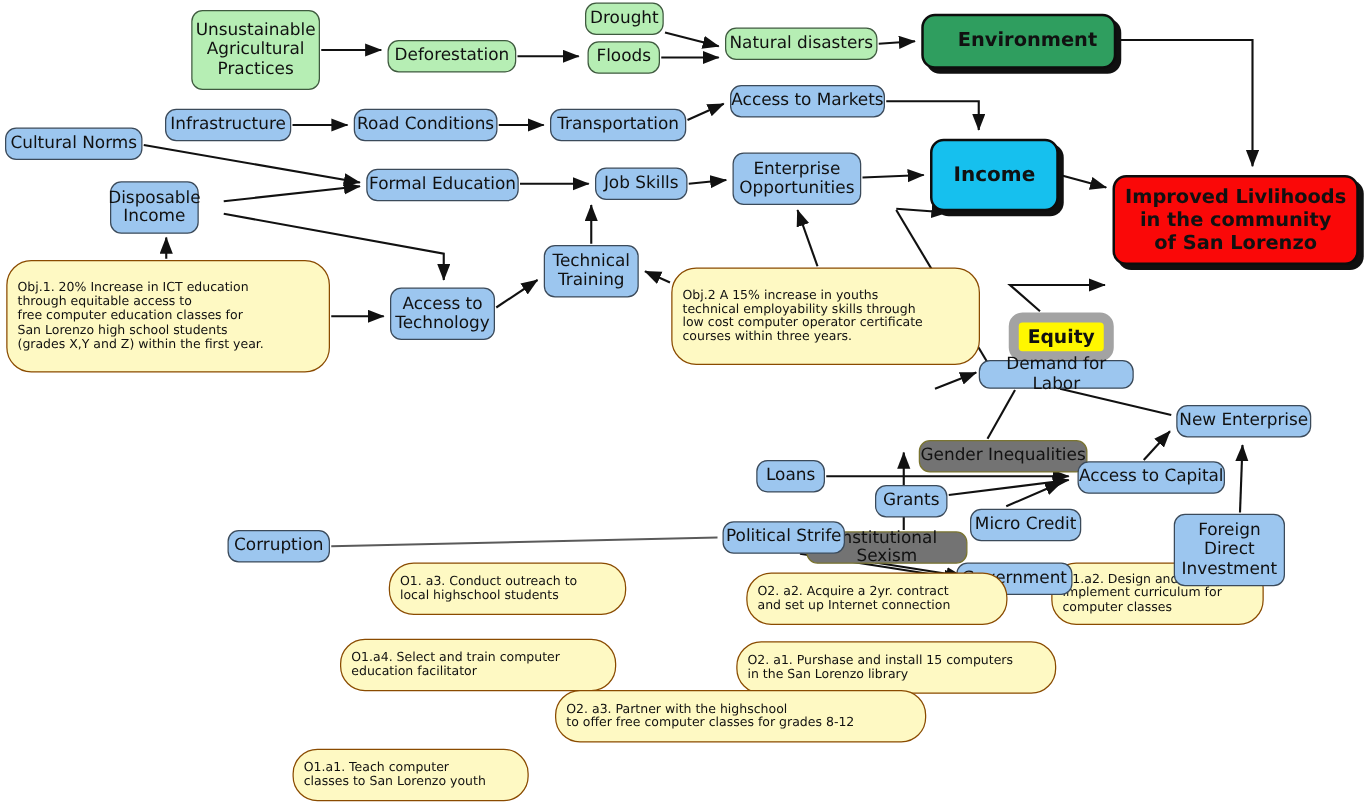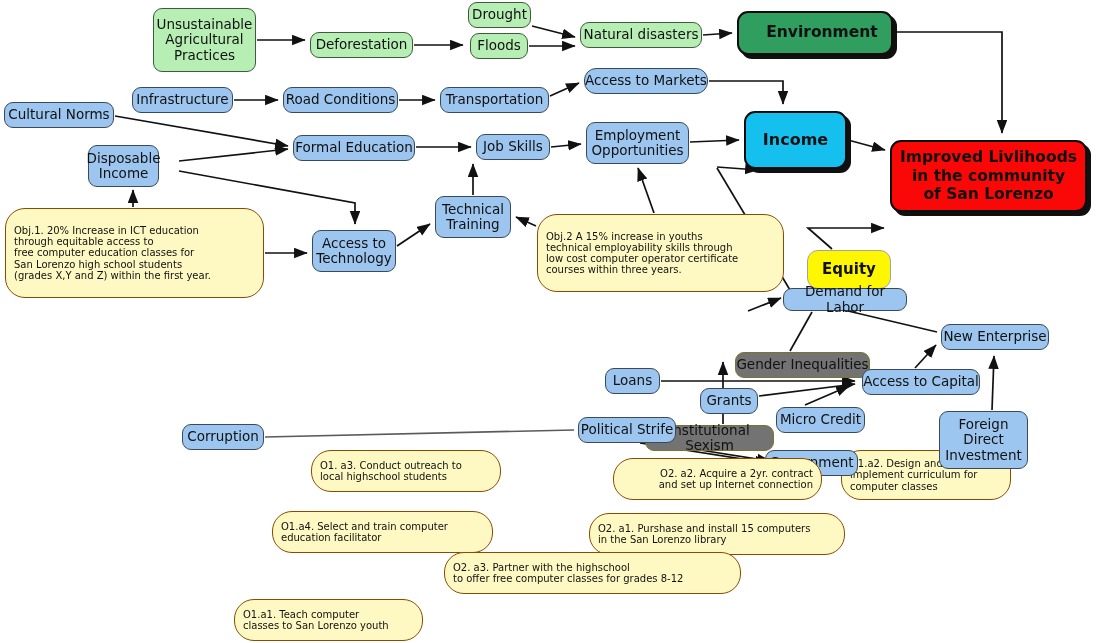--- a/index.html
+++ b/index.html
@@ -11,21 +11,21 @@
         line-height:1.12;white-space:pre-line;}
   
   .n-blue{background:#9cc6ef;border-color:#3b4a5a;font-size:13.5px;}
   .n-green{background:#b6eeb4;border-color:#3f5a3f;font-size:13.5px;}
   .n-yellow{background:#737373;border-color:#7a7430;font-size:13.5px;}
   .n-orange{background:#fef9c3;border-color:#8a4b00;font-size:10px;
             justify-content:flex-start;text-align:left;padding:4px 8px;border-radius:20px;}
   .n-env{background:#2f9e5f;border:2px solid #0d0d0d;font-weight:bold;font-size:15.5px;border-radius:11px;}
   .n-income{background:#16c0ee;border:2px solid #0d0d0d;font-weight:bold;font-size:16px;border-radius:11px;}
   .n-red{background:#fa0808;border:2.5px solid #0d0d0d;font-weight:bold;font-size:15.5px;border-radius:11px;line-height:1.2;}
-  .n-equity{background:#fff700;border:1px solid #a3a3a3;font-weight:bold;font-size:15px;border-radius:11px;}
+  .n-equity{background:#fff700;border:8px solid #a3a3a3;font-weight:bold;font-size:15px;border-radius:11px;}
   .shadow{box-shadow:4px 4px 0 0 #101010;}
   .n-orange .txt{display:block;width:100%;}
 </style>
 </head>
 <body>
 
 <div id="canvas">
 
   <svg id="edges" viewBox="0 0 1097 643" xmlns="http://www.w3.org/2000/svg">
     <defs>
@@ -100,27 +100,27 @@
 Agricultural
 Practices</div>
       <div class="node n-green" style="left: 310px; top: 32px; width: 103px; height: 26px; position: absolute; z-index: 5;">Deforestation</div>
       <div class="node n-green" style="left: 468px; top: 2px; width: 63px; height: 26px; position: absolute; z-index: 5;">Drought</div>
       <div class="node n-green" style="left: 470px; top: 33px; width: 58px; height: 26px; position: absolute; z-index: 5;">Floods</div>
       <div class="node n-green" style="left: 580px; top: 22px; width: 122px; height: 26px; position: absolute; z-index: 5;">Natural disasters</div>
       <div class="node n-env shadow" style="left: 737px; top: 11px; width: 156px; height: 44px; position: absolute; z-index: 5; padding-left: 14px;">Environment</div>
       <div class="node n-blue" style="left: 132px; top: 87px; width: 101px; height: 26px; position: absolute; z-index: 5;">Infrastructure</div>
       <div class="node n-blue" style="left: 283px; top: 87px; width: 115px; height: 26px; position: absolute; z-index: 5;">Road Conditions</div>
       <div class="node n-blue" style="left: 440px; top: 87px; width: 109px; height: 26px; position: absolute; z-index: 5;">Transportation</div>
-      <div class="node n-blue" style="left: 584px; top: 68px; width: 124px; height: 26px; position: absolute; z-index: 5; border-radius: 12px;">Access to Markets</div>
+      <div class="node n-blue" style="left: 584px; top: 68px; width: 124px; height: 26px; position: absolute; z-index: 5;">Access to Markets</div>
       <div class="node n-blue" style="left: 4px; top: 102px; width: 110px; height: 26px; position: absolute; z-index: 5;">Cultural Norms</div>
       <div class="node n-blue" style="left: 88px; top: 145px; width: 71px; height: 42px; position: absolute; z-index: 5;">Disposable
 Income</div>
       <div class="node n-blue" style="left: 293px; top: 135px; width: 122px; height: 26px; position: absolute; z-index: 5;">Formal Education</div>
       <div class="node n-blue" style="left: 476px; top: 134px; width: 74px; height: 26px; position: absolute; z-index: 5;">Job Skills</div>
-      <div class="node n-blue" style="left: 586px; top: 122px; width: 103px; height: 42px; position: absolute; z-index: 5;">Employment
+      <div class="node n-blue" style="left: 586px; top: 122px; width: 103px; height: 42px; position: absolute; z-index: 5;">Enterprise
 Opportunities</div>
       <div class="node n-income shadow" style="left: 744px; top: 111px; width: 103px; height: 58px; position: absolute; z-index: 5;">Income</div>
       <div class="node n-red shadow" style="left: 890px; top: 140px; width: 197px; height: 72px; position: absolute; z-index: 5;">Improved Livlihoods
 in the community
 of San Lorenzo</div>
       <div class="node n-blue" style="left: 312px; top: 230px; width: 84px; height: 42px; position: absolute; z-index: 5;">Access to
 Technology</div>
       <div class="node n-blue" style="left: 435px; top: 196px; width: 76px; height: 42px; position: absolute; z-index: 5;">Technical
 Training</div>
       <div class="node n-equity" style="left: 807px; top: 250px; width: 84px; height: 39px; position: absolute; z-index: 4;">Equity</div>
@@ -142,21 +142,21 @@
  through equitable access to
 free computer education  classes for
 San Lorenzo high school students
 (grades X,Y and Z) within the first year.</span></div>
       <div class="node n-orange" style="left: 537px; top: 214px; width: 247px; height: 78px; position: absolute; z-index: 6;"><span class="txt">Obj.2 A 15% increase in youths
  technical employability skills through
 low cost computer operator certificate
 courses within three years.</span></div>
       <div class="node n-orange" style="left: 311px; top: 450px; width: 190px; height: 42px; position: absolute; z-index: 3;"><span class="txt">O1. a3. Conduct outreach to
 local highschool students</span></div>
-      <div class="node n-orange" style="left: 613px; top: 458px; width: 209px; height: 42px; position: absolute; z-index: 6; text-align: right;"><span class="txt">O2. a2. Acquire a 2yr. contract
+      <div class="node n-orange" style="left: 597px; top: 458px; width: 209px; height: 42px; position: absolute; z-index: 6;"><span class="txt">O2. a2. Acquire a 2yr. contract
 and set up Internet connection</span></div>
       <div class="node n-orange" style="left: 841px; top: 450px; width: 170px; height: 50px; position: absolute; z-index: 4;"><span class="txt">O1.a2. Design and
 implement curriculum for
 computer classes</span></div>
       <div class="node n-orange" style="left: 272px; top: 511px; width: 221px; height: 42px; position: absolute; z-index: 3;"><span class="txt">O1.a4. Select and train computer
 education facilitator</span></div>
       <div class="node n-orange" style="left: 589px; top: 513px; width: 256px; height: 42px; position: absolute; z-index: 3;"><span class="txt">O2. a1. Purshase and install 15 computers
 in the San Lorenzo library</span></div>
       <div class="node n-orange" style="left: 444px; top: 552px; width: 297px; height: 42px; position: absolute; z-index: 3;"><span class="txt">O2. a3. Partner with the highschool
 to offer free computer classes for  grades 8-12</span></div>

